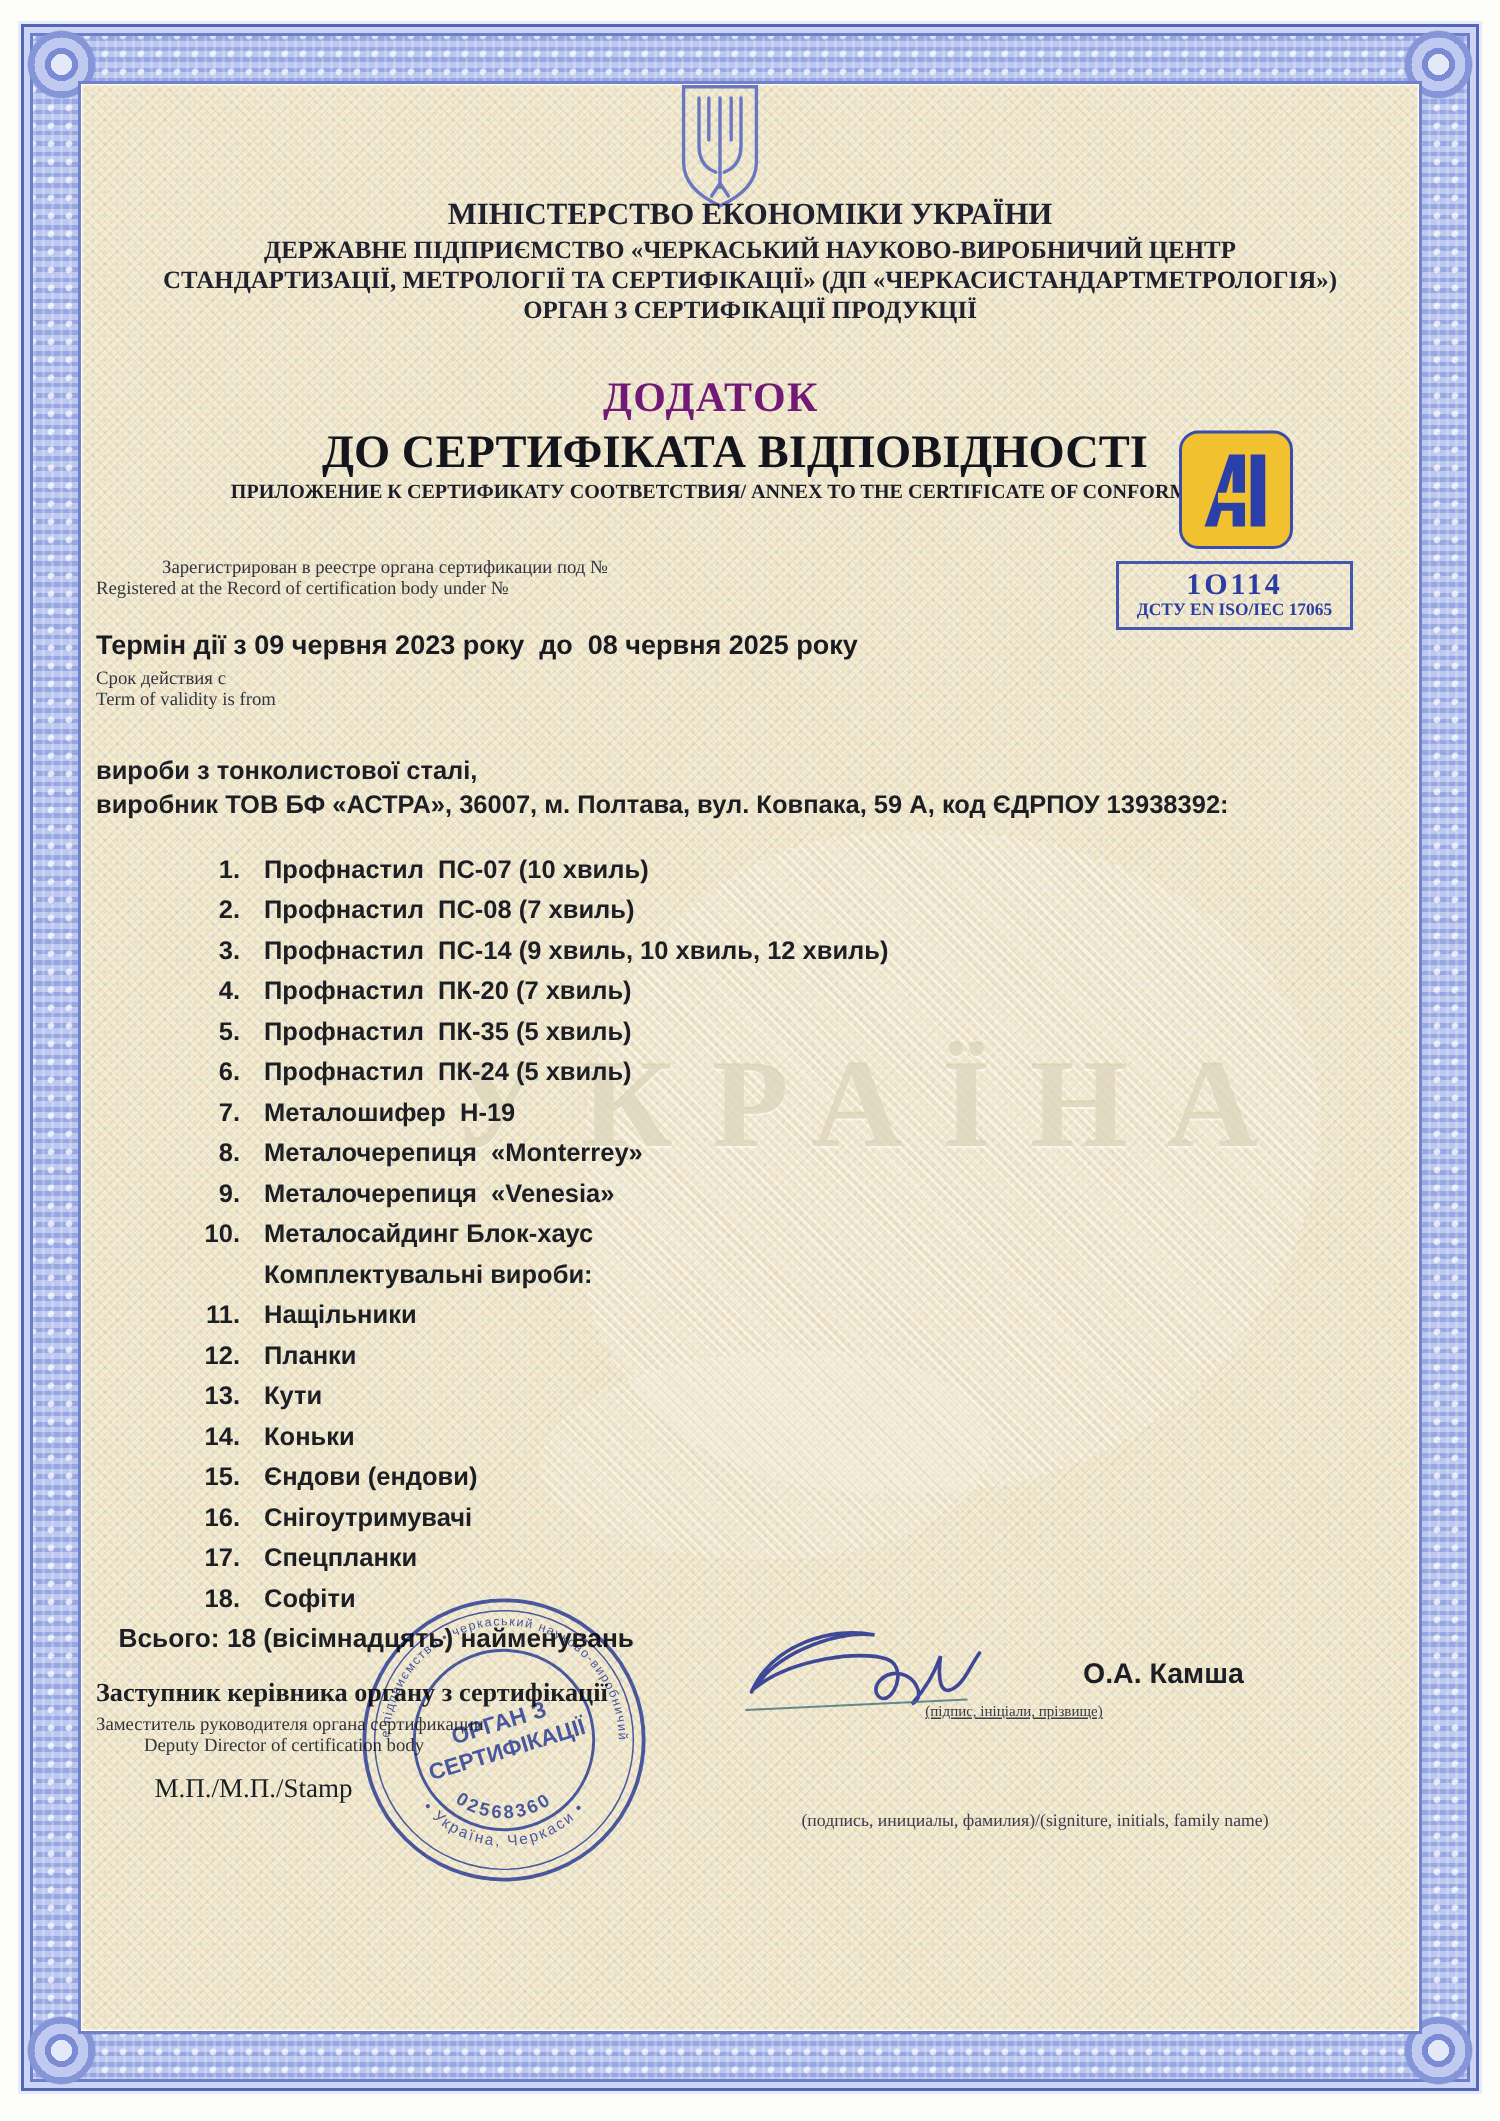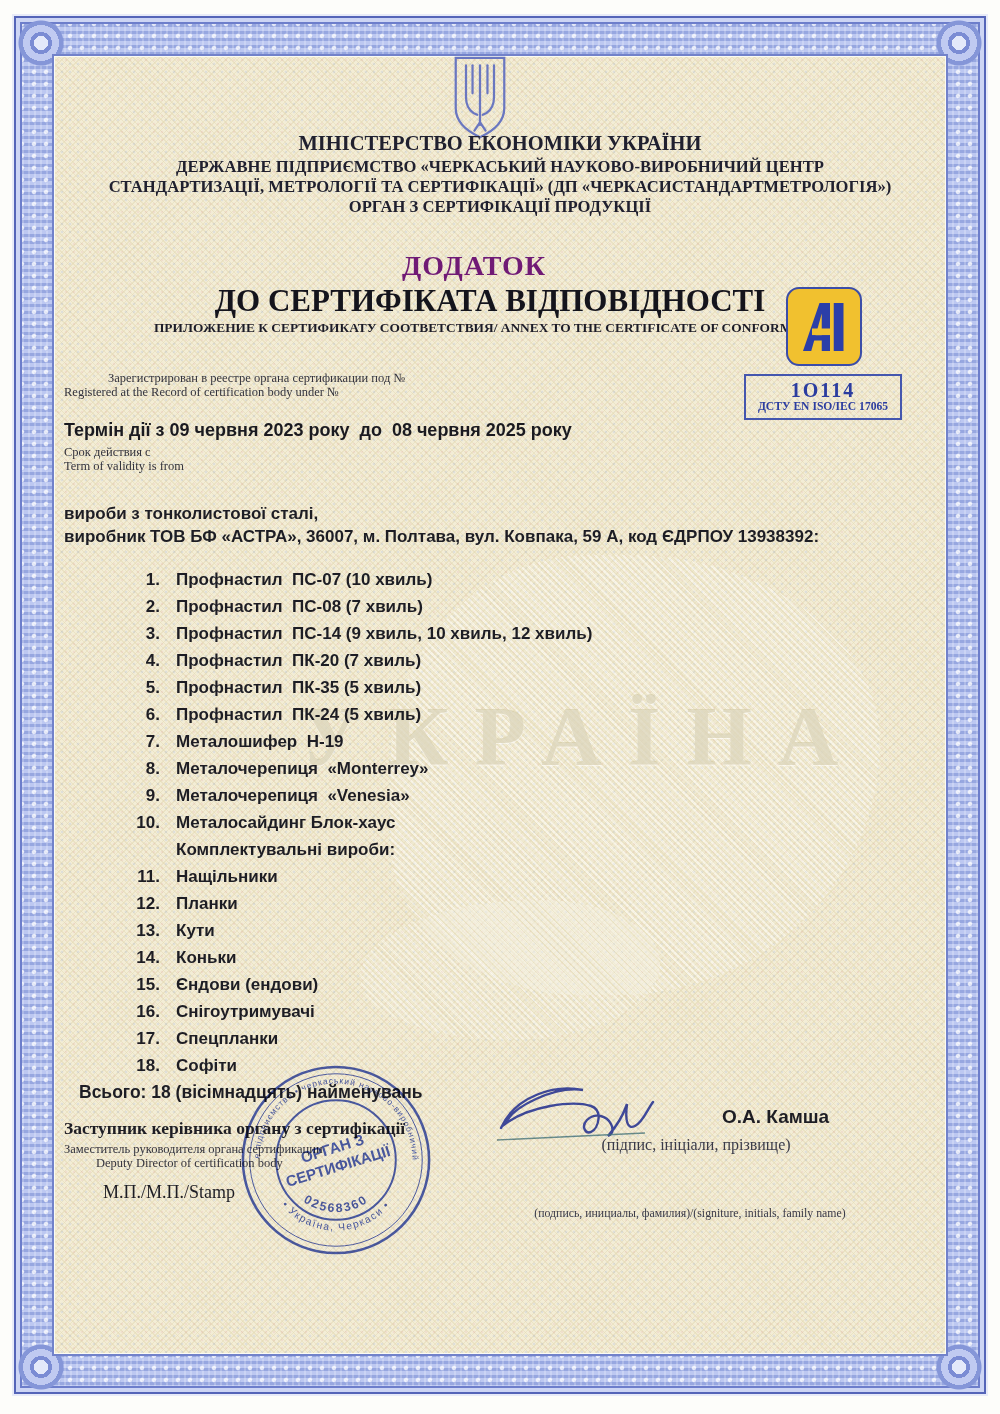--- a/index.html
+++ b/index.html
@@ -241,17 +241,17 @@
     </div>
 
     <div class="abs sig">
       <svg width="185" height="75" viewBox="0 0 185 75">
         <path d="M6 52 C 20 20, 60 8, 88 14 C 60 10, 18 30, 10 48 C 34 30, 78 24, 96 30 C 108 34, 104 52, 96 56 C 90 58, 86 50, 92 44 C 100 36, 112 40, 116 48 C 119 54, 117 58, 113 60 C 120 52, 128 40, 132 28 C 130 44, 132 54, 140 50 C 148 46, 152 34, 158 26" fill="none" stroke="#2f3db5" stroke-width="2.4" stroke-linecap="round" opacity="0.9"></path>
         <path d="M2 64 L150 57" stroke="#4a7f96" stroke-width="1.4" opacity="0.8"></path>
       </svg>
     </div>
 
     <div class="abs sans-b" style="left:722px;top:1106px;font-size:19px;">О.А. Камша</div>
-    <div class="abs center serif" style="left:516px;width:360px;top:1136px;font-size:16px;color:#3a3a48;">(підпис, ініціали, прізвище)</div>
+    <div class="abs center serif" style="left:496px;width:360px;top:1136px;font-size:10px;color:#3a3a48;text-decoration:underline;">(підпис, ініціали, прізвище)</div>
     <div class="abs center serif" style="left:480px;width:420px;top:1206px;font-size:11.8px;color:#3a3a48;">(подпись, инициалы, фамилия)/(signiture, initials, family name)</div>
 
   </div>
 </div>
 
 </body></html>

